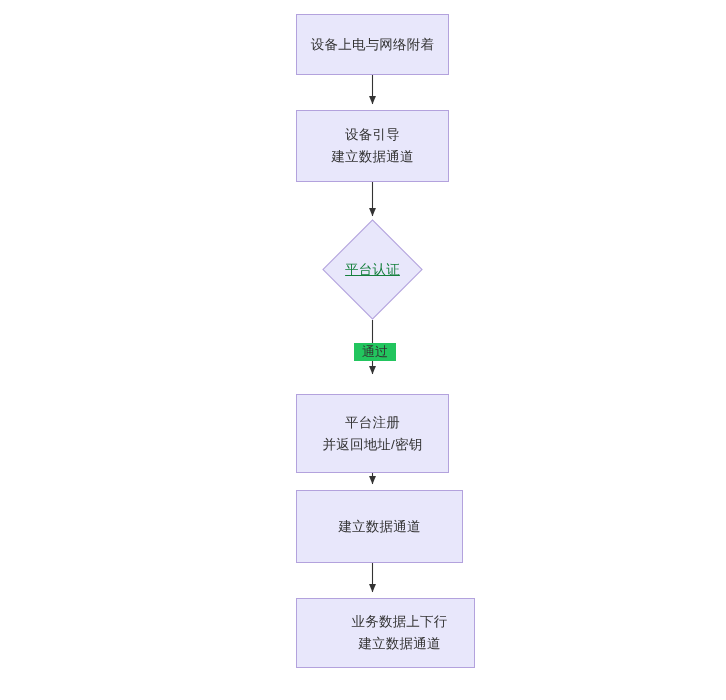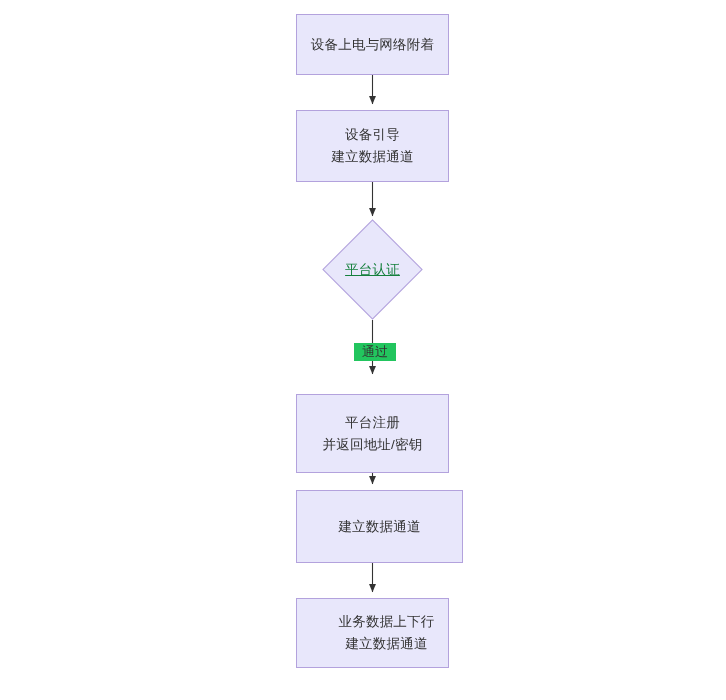--- a/index.html
+++ b/index.html
@@ -143,18 +143,18 @@
 
   <div class="node node-process" style="left:296px; top:380px; width:153px; height:79px;margin-top:14px;">
     <span class="line">平台注册</span>
     <span class="line">并返回地址/密钥</span>
   </div>
 
   <div class="node node-process" style="left:296px; top:490px; width:167px; height:73px;">
     <span class="line">建立数据通道</span>
   </div>
 
-  <div class="node node-process" style="left:296px; top:598px; width:153px; height:70px;padding-left:28px;">
+  <div class="node node-process" style="left:296px; top:598px; width:179px; height:70px;padding-left:28px;">
     <span class="line">业务数据上下行</span>
     <span class="line">建立数据通道</span>
   </div>
 
 </div>
 
 </body></html>

